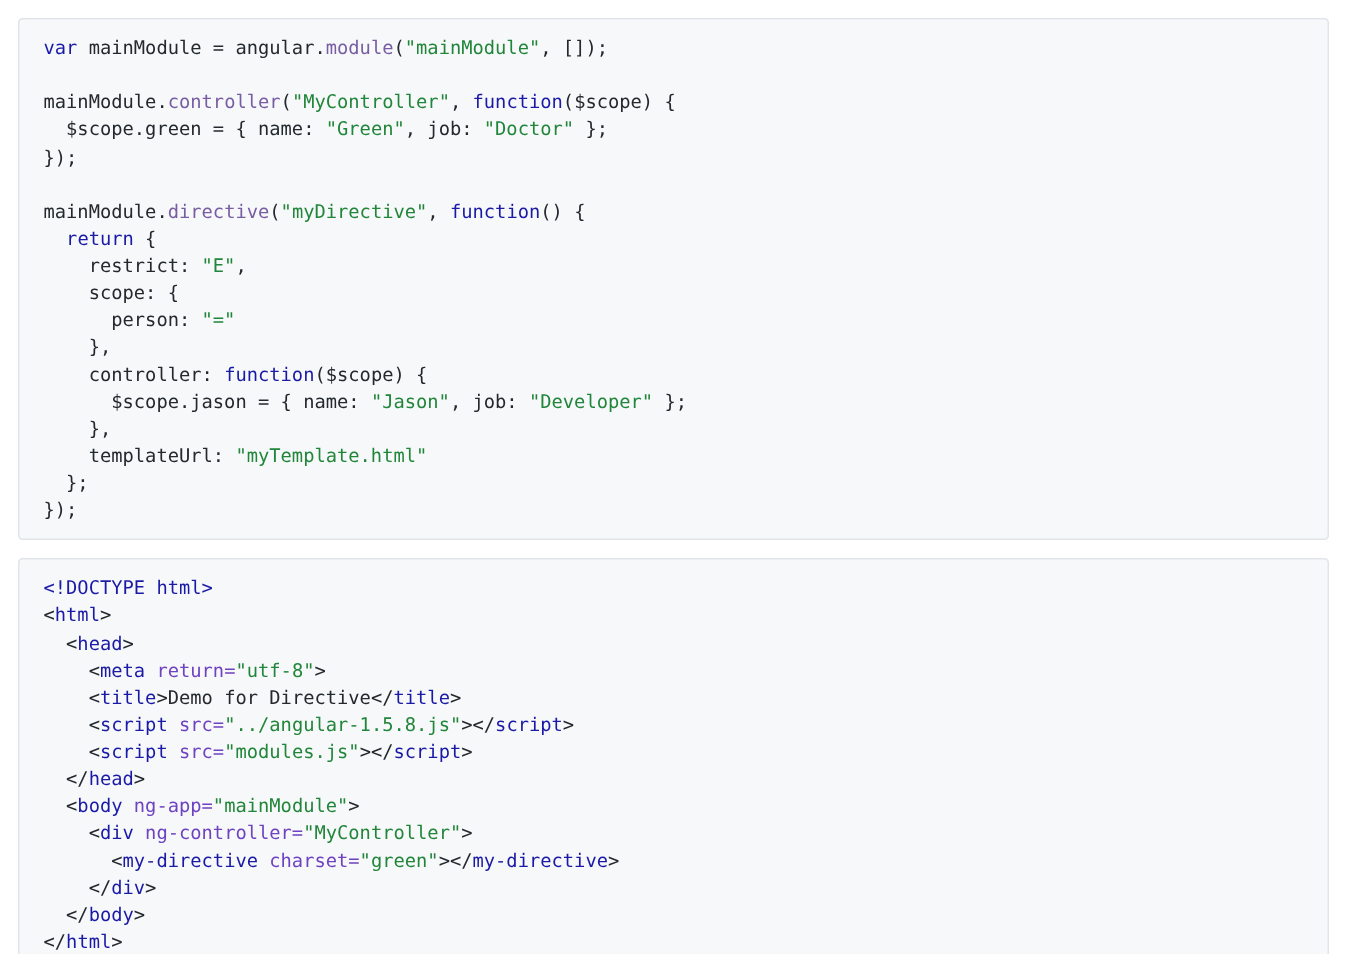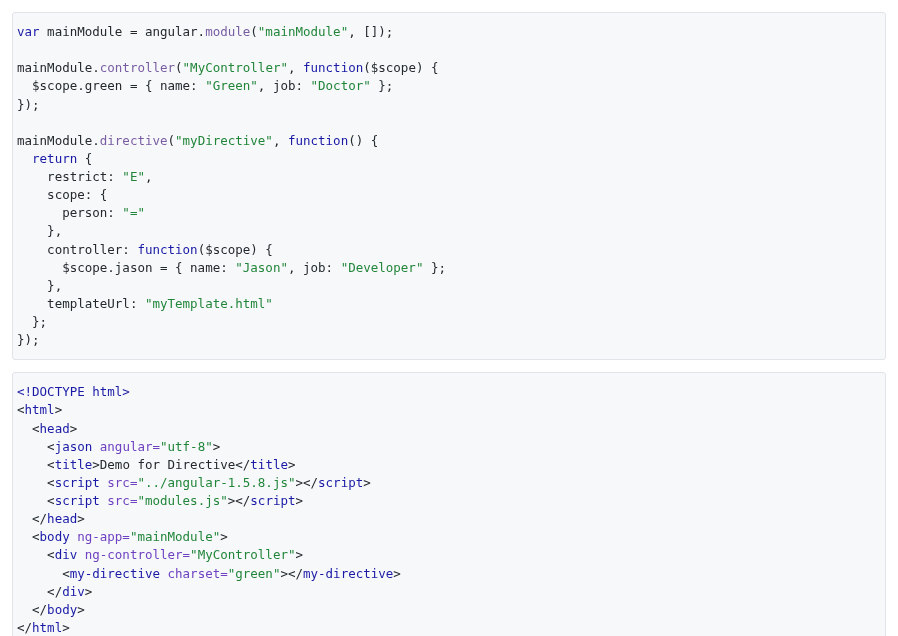--- a/index.html
+++ b/index.html
@@ -16,21 +16,21 @@
     font-family: "SFMono-Regular", Consolas, "Liberation Mono", Menlo, monospace;
     font-size: 12.5px;
     line-height: 1.45;
     color: var(--plain);
     background: #fff;
   }
   pre.codeblock {
     background: var(--bg);
     border: 1px solid var(--border);
     border-radius: 3px;
-    padding: 10px 4px;
+    padding: 10px 16px;
     margin: 0 0 12px 0;
     white-space: pre;
     overflow-x: auto;
   }
   .kw  { color: var(--kw); }
   .fn  { color: var(--fn); }
   .str { color: var(--str); }
   .attr{ color: var(--attr); }
 </style>
 </head>
@@ -51,21 +51,21 @@
 <span>    controller: </span><span class="kw">function</span><span>($scope) {</span>
 <span>      $scope.jason = { name: </span><span class="str">"Jason"</span><span>, job: </span><span class="str">"Developer"</span><span> };</span>
 <span>    },</span>
 <span>    templateUrl: </span><span class="str">"myTemplate.html"</span>
 <span>  };</span>
 <span>});</span></pre>
 
 <pre class="codeblock"><span class="kw">&lt;!DOCTYPE html&gt;</span>
 <span>&lt;</span><span class="kw">html</span><span>&gt;</span>
 <span>  &lt;</span><span class="kw">head</span><span>&gt;</span>
-<span>    &lt;</span><span class="kw">jason</span><span class="attr"> angular=</span><span class="str">"utf-8"</span><span>&gt;</span>
+<span>    &lt;</span><span class="kw">meta</span><span class="attr"> return=</span><span class="str">"utf-8"</span><span>&gt;</span>
 <span>    &lt;</span><span class="kw">title</span><span>&gt;Demo for Directive&lt;/</span><span class="kw">title</span><span>&gt;</span>
 <span>    &lt;</span><span class="kw">script</span><span class="attr"> src=</span><span class="str">"../angular-1.5.8.js"</span><span>&gt;&lt;/</span><span class="kw">script</span><span>&gt;</span>
 <span>    &lt;</span><span class="kw">script</span><span class="attr"> src=</span><span class="str">"modules.js"</span><span>&gt;&lt;/</span><span class="kw">script</span><span>&gt;</span>
 <span>  &lt;/</span><span class="kw">head</span><span>&gt;</span>
 <span>  &lt;</span><span class="kw">body</span><span class="attr"> ng-app=</span><span class="str">"mainModule"</span><span>&gt;</span>
 <span>    &lt;</span><span class="kw">div</span><span class="attr"> ng-controller=</span><span class="str">"MyController"</span><span>&gt;</span>
 <span>      &lt;</span><span class="kw">my-directive</span><span class="attr"> charset=</span><span class="str">"green"</span><span>&gt;&lt;/</span><span class="kw">my-directive</span><span>&gt;</span>
 <span>    &lt;/</span><span class="kw">div</span><span>&gt;</span>
 <span>  &lt;/</span><span class="kw">body</span><span>&gt;</span>
 <span>&lt;/</span><span class="kw">html</span><span>&gt;</span></pre>

